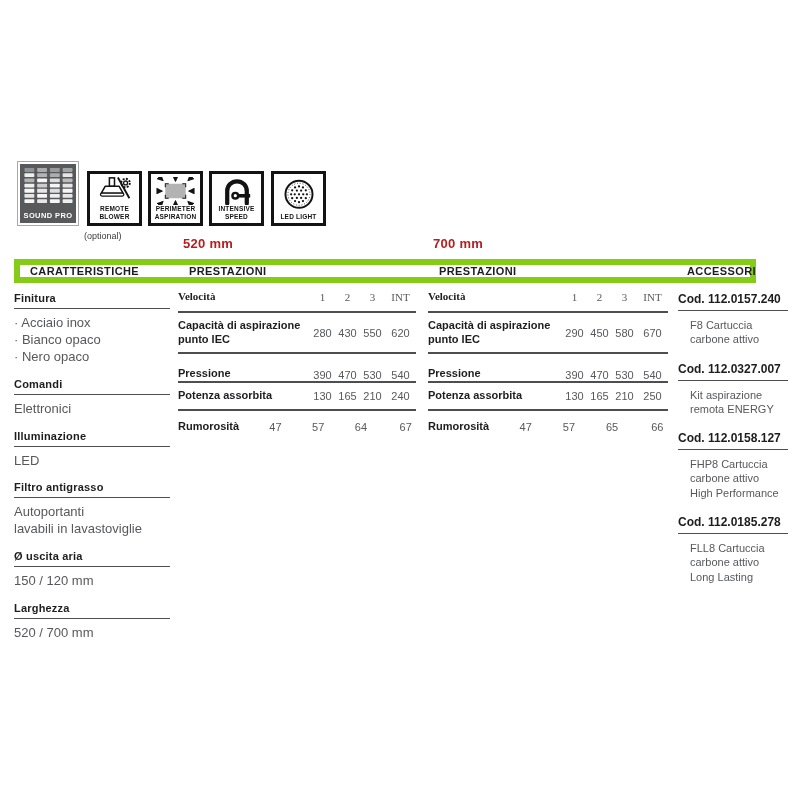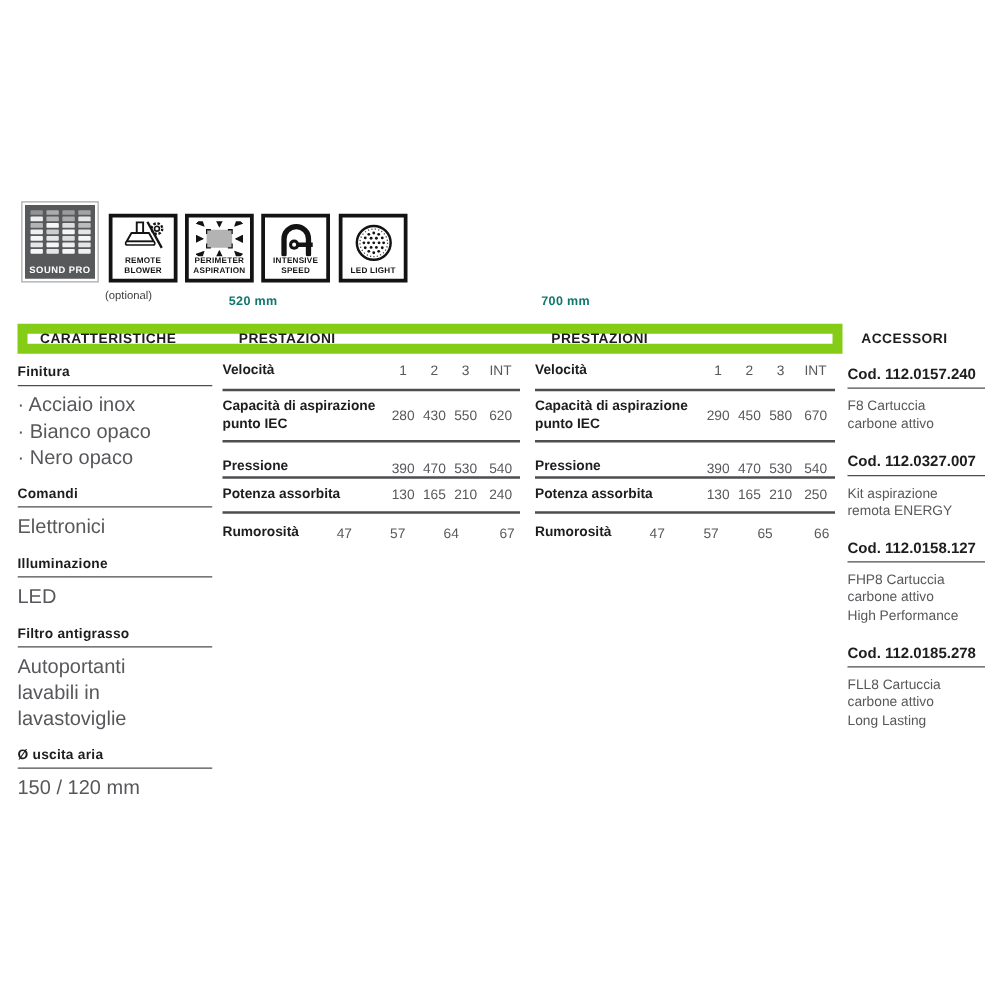--- a/index.html
+++ b/index.html
@@ -18,54 +18,54 @@
             border:3px solid #131313;background:#fff;
             display:flex;flex-direction:column;align-items:center;justify-content:space-between;
             padding:3px 1px 3px;}
   .icon-label{font-size:6.5px;font-weight:bold;text-align:center;line-height:1.15;
               letter-spacing:.2px;color:#131313;}
   #remote-blower{left:87px;} #perimeter{left:148px;} #intensive{left:209px;} #ledlight{left:271px;}
 
   .optional-note{position:absolute;left:84px;top:231px;width:61px;text-align:left;
                  font-size:9px;color:#3c3c3c;}
 
-  .size-label{position:absolute;top:236px;font-size:10px;font-weight:bold;
-              letter-spacing:.3px;color:#0f766e;}
+  .size-label{position:absolute;top:236px;font-size:13px;font-weight:bold;
+              letter-spacing:.3px;color:#b91c1c;}
   #size-520{left:183px;} #size-700{left:433px;}
 
   
-  .header-band{position:absolute;left:14px;top:259px;width:660px;height:24px;
-               border:8px solid #84cc16;box-sizing:border-box;}
+  .header-band{position:absolute;left:14px;top:259px;width:742px;height:24px;
+               border:6px solid #84cc16;box-sizing:border-box;}
   .band-label{position:absolute;top:50%;transform:translateY(-50%);
               font-size:11px;font-weight:bold;letter-spacing:.4px;color:#1d1d1f;white-space:nowrap;}
 
   
   .col-car{position:absolute;left:14px;top:292px;width:156px;height:356px;overflow:hidden;}
   .spec-section{margin-bottom:12px;}
   .spec-title{font-size:11px;font-weight:bold;color:#1d1d1f;padding-bottom:4px;
               border-bottom:1.5px solid #4d4e50;margin-bottom:6px;letter-spacing:.2px;}
-  .spec-line{font-size:16px;color:#57585b;line-height:1.3;}
+  .spec-line{font-size:13px;color:#57585b;line-height:1.3;}
 
   
   .perf-table{position:absolute;top:283px;}
   #table-520{left:178px;width:238px;} #table-700{left:428px;width:240px;}
   .perf-row{display:flex;align-items:center;box-sizing:border-box;
             border-bottom:2px solid #4d4e50;}
   .perf-row.last{border-bottom:none;gap:26px;}
-  .h30{height:30px;} .h41{height:41px;} .h29{height:29px;align-items:flex-end;} .h28{height:28px;} .h31{height:31px;}
+  .h30{height:30px;font-family:Liberation Serif, serif;} .h41{height:41px;} .h29{height:29px;align-items:flex-end;} .h28{height:28px;} .h31{height:31px;}
   .rlabel{flex:1;font-size:11px;font-weight:bold;color:#1d1d1f;line-height:1.25;padding-right:2px;}
   .rval{width:25px;text-align:center;font-size:11px;color:#57585b;}
   .rval.int{width:31px;}
 
   
   .col-acc{position:absolute;left:678px;top:292px;width:110px;}
   .acc-item{margin-bottom:15px;}
   .acc-code{font-size:12px;font-weight:bold;color:#1d1d1f;white-space:nowrap;
             padding-bottom:4px;border-bottom:1.5px solid #4d4e50;margin-bottom:7px;}
-  .acc-line{font-size:11px;color:#57585b;line-height:1.3;}
+  .acc-line{font-size:11px;color:#57585b;line-height:1.3;margin-left:12px;}
 </style>
 </head>
 <body>
 
 <div class="page">
 
   <div class="soundpro">
     <div class="sp-inner">
       <svg width="50" height="39" viewBox="0 0 53 40" fill="#ffffff">
         <rect x="1.5" y="0.5" width="10.5" height="4" rx=".8" opacity=".35"></rect>

